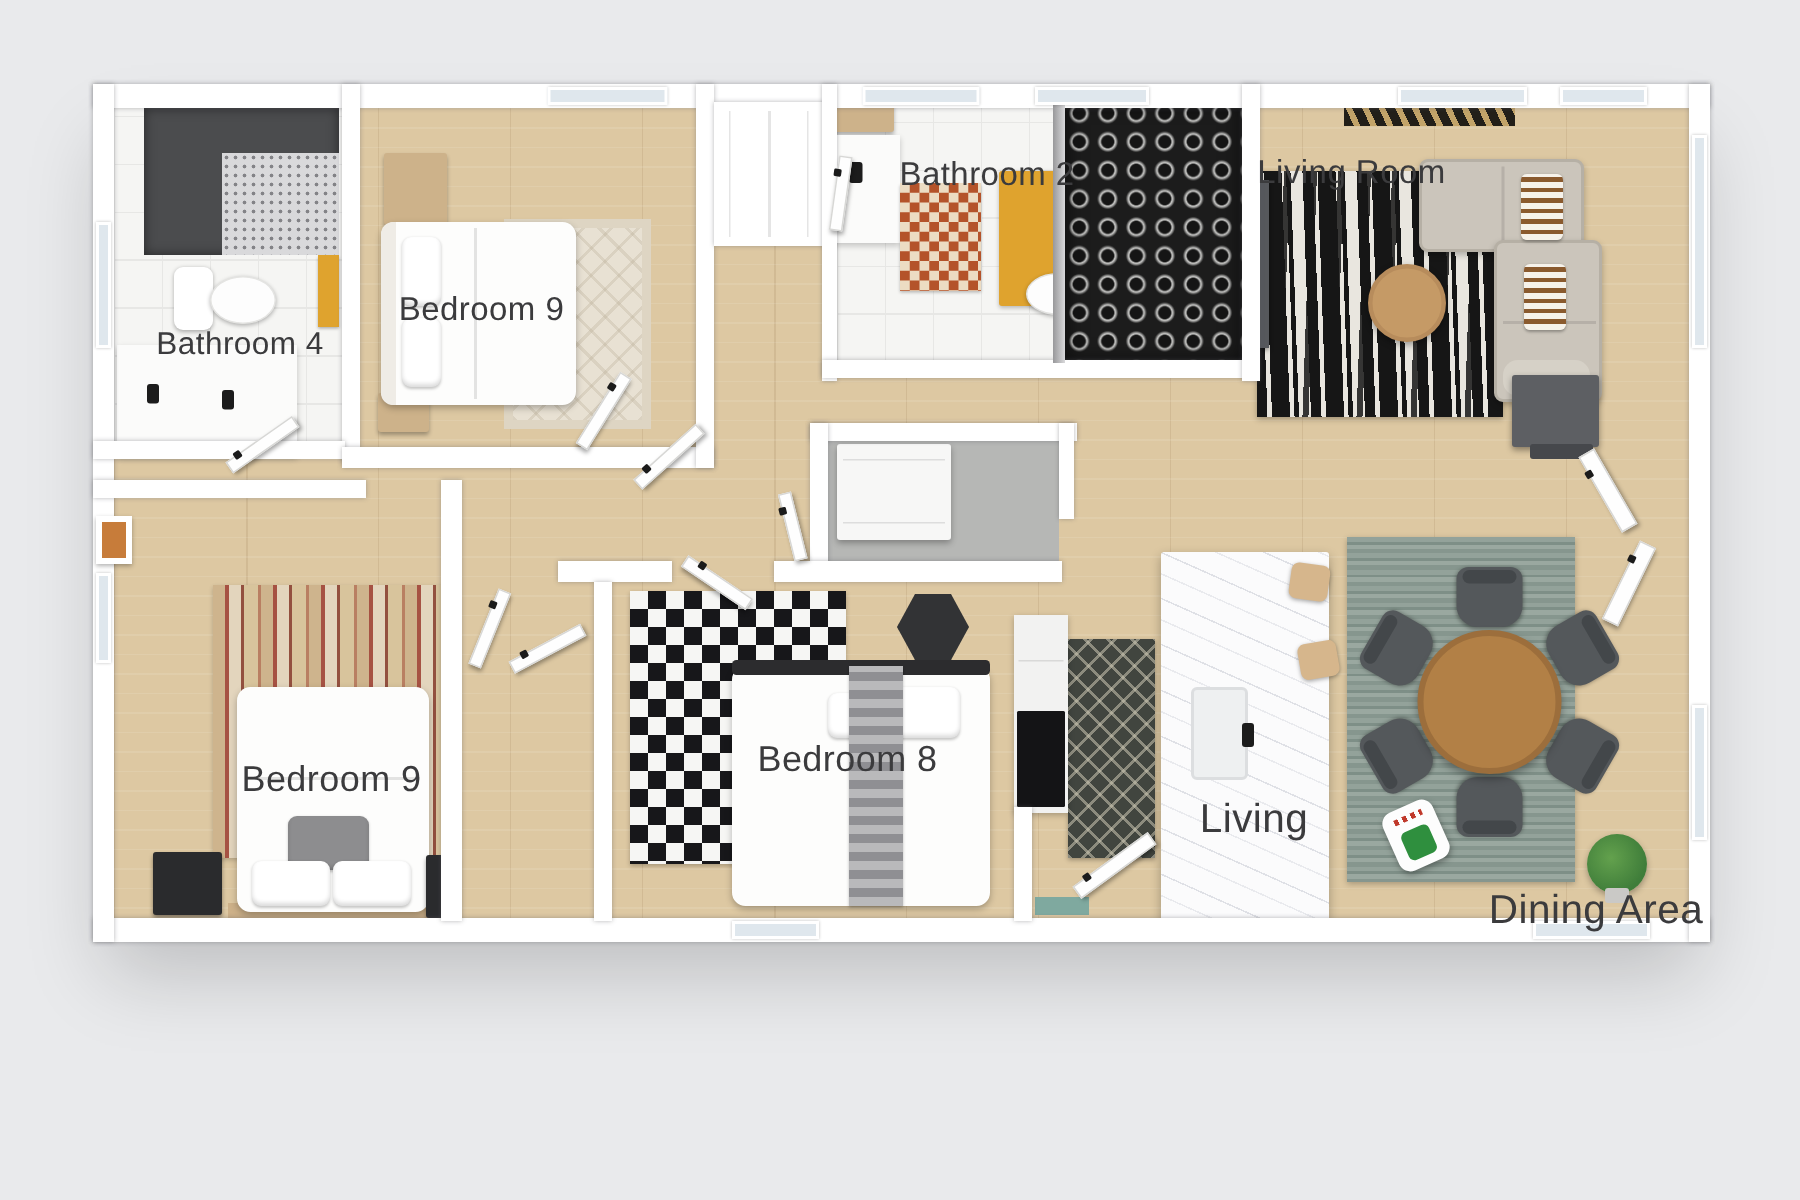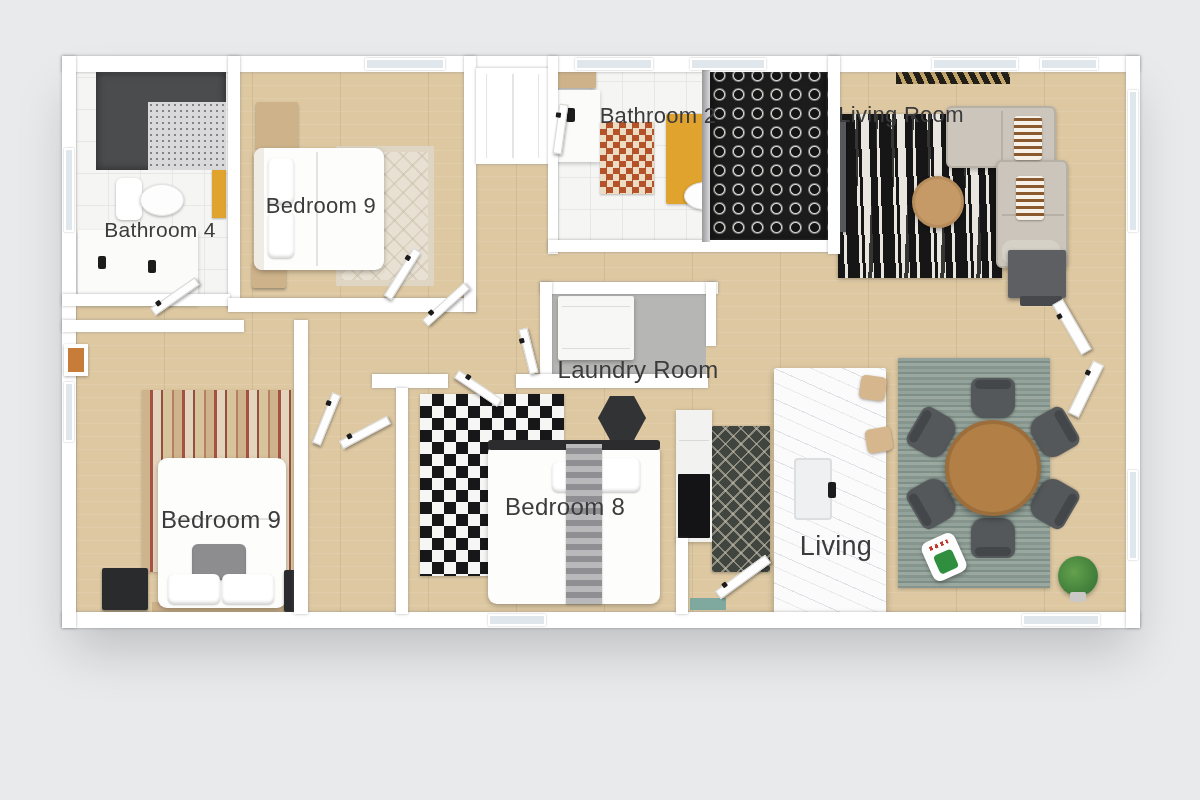--- a/index.html
+++ b/index.html
@@ -231,17 +231,17 @@
     </div>
   <div class="door" style="left:712px;top:572px;width:62px;height:10px;transform:rotate(-36deg)">
       <i style="left:8px;top:-3px"></i>
     </div>
   <div class="a" style="left:690px;top:598px;width:36px;height:12px;background:#7fa99f;z-index:29"></div>
 
   <div class="room-label" style="left:160px;top:230px;font-size:21px">Bathroom 4</div>
   <div class="room-label" style="left:321px;top:206px;font-size:22px">Bedroom 9</div>
   <div class="room-label" style="left:658px;top:116px;font-size:22px">Bathroom 2</div>
   <div class="room-label" style="left:901px;top:115px;font-size:22px">Living Room</div>
-  <div class="room-label" style="left:638px;top:370px;font-size:24px">Laundry Room</div>
   <div class="room-label" style="left:221px;top:520px;font-size:24px">Bedroom 9</div>
   <div class="room-label" style="left:565px;top:507px;font-size:24px">Bedroom 8</div>
   <div class="room-label" style="left:836px;top:546px;font-size:27px">Living</div>
+  <div class="room-label" style="left:1064px;top:607px;font-size:27px">Dining Area</div>
 </div>
 
 </body></html>

